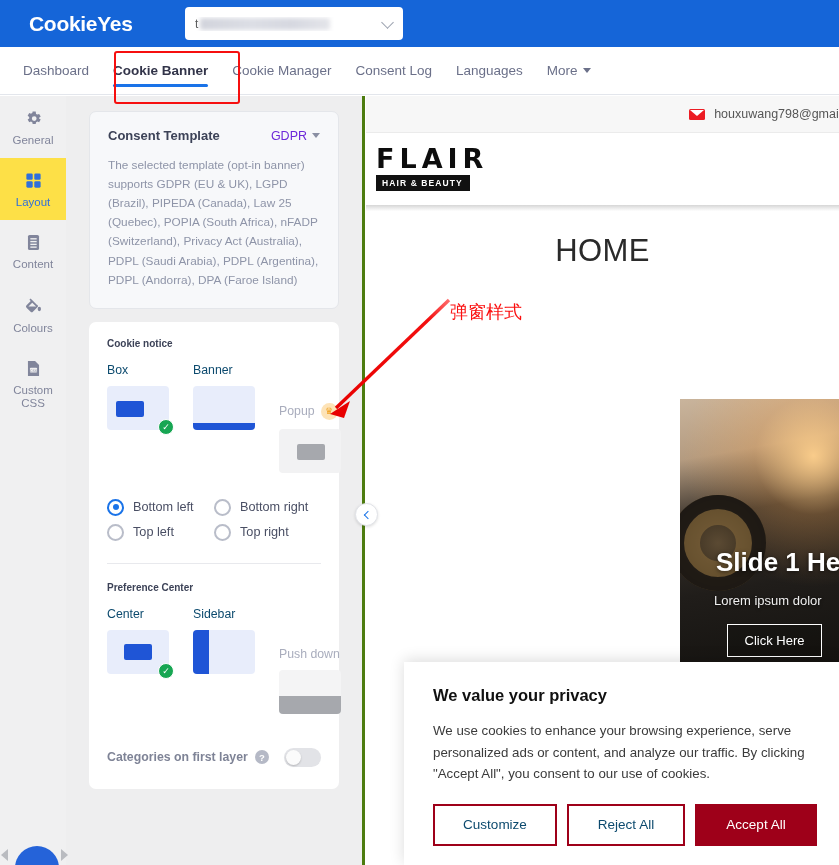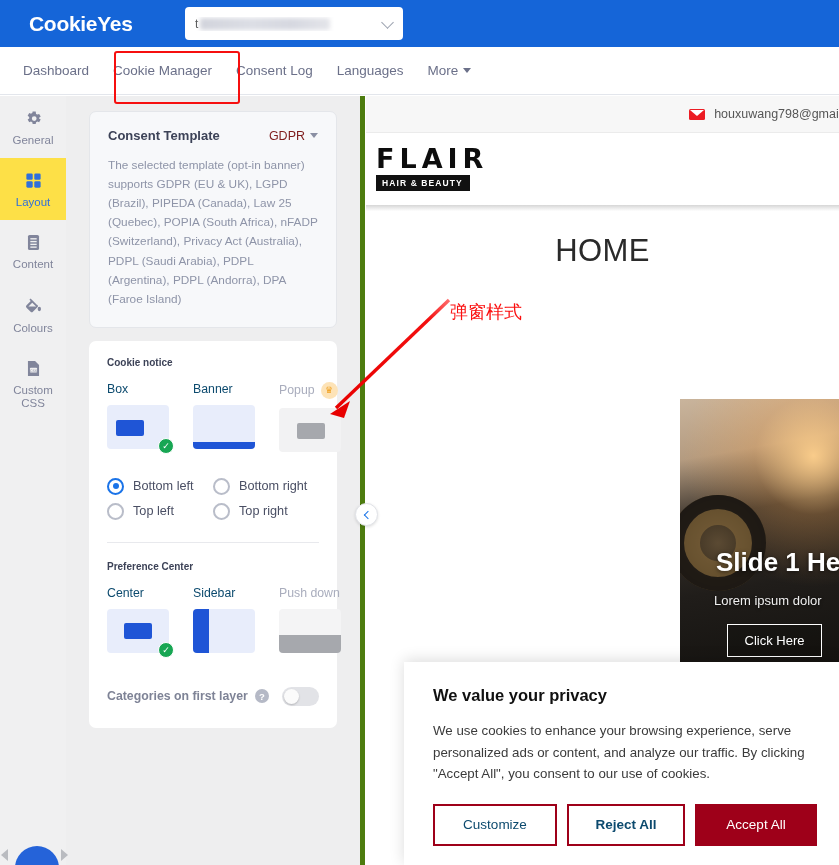--- a/index.html
+++ b/index.html
@@ -86,53 +86,53 @@
     width: 66px; padding: 13px 0 11px;
     display: flex; flex-direction: column; align-items: center;
     font-size: 11.5px; color: #81859b; gap: 6px;
   }
   .rail-item.active { background: #fde047; color: #2f6fdb; }
   .rail-item .lbl { line-height: 1.15; text-align: center; }
 
   
   .panel {
     position: absolute; left: 66px; top: 96px; width: 299px; height: 769px;
-    background: #eeeeef; border-right: 5px solid #4d7c0f;
+    background: #eeeeef; border-right: 3px solid #4d7c0f;
     overflow: hidden;
   }
   .card {
     background: #ffffff; border-radius: 7px;
     margin: 0 23px; padding: 16px 18px 18px;
   }
   .card.consent {
     margin-top: 15px; background: #f7f8fa;
     border: 1px solid #e4e6ea;
   }
   .card-head {
     display: flex; align-items: center; justify-content: space-between;
     margin-bottom: 13px;
   }
   .card-title { font-size: 13px; font-weight: bold; color: #3c4257; }
-  .gdpr-sel { font-size: 12.5px; color: #7f1d1d; display: flex; align-items: center; gap: 5px; }
+  .gdpr-sel { font-size: 12.5px; color: #6d28d9; display: flex; align-items: center; gap: 5px; }
   .gdpr-sel .caret {
     width:0;height:0;border-left:4px solid transparent;border-right:4px solid transparent;
     border-top:5px solid #8a8fa3;
   }
   .consent-desc { font-size: 11.8px; line-height: 1.62; color: #8e94a8; }
 
   .card.notice { margin-top: 13px; padding-bottom: 22px; }
   .sec-title { font-size: 10px; font-weight: bold; color: #3c4257; margin-bottom: 14px; }
 
   .thumb-row { display: flex; gap: 24px; }
   .thumb-col { display: flex; flex-direction: column; }
   .thumb-label {
     font-size: 12.3px; color: #0c4a6e; margin-bottom: 9px;
     display: flex; align-items: center; gap: 6px;
   }
-  .thumb-label.disabled { color: #a9adbd; }
+  .thumb-label.disabled { color: #a9adbd; margin-top: 40px; }
   .crown {
     width: 17px; height: 17px; border-radius: 50%;
     background: #fde3b7; color: #f0a020; font-size: 9px;
     display: flex; align-items: center; justify-content: center;
   }
   .thumb {
     width: 62px; height: 44px; border-radius: 4px;
     background: #e8edfb; position: relative; overflow: hidden;
   }
   .thumb.grey { background: #f2f2f3; }
@@ -300,21 +300,21 @@
   .cb-title { font-size: 16.5px; font-weight: bold; color: #111; margin-bottom: 15px; }
   .cb-body { font-size: 13.3px; line-height: 1.62; color: #3b3b3b; }
   .cb-actions { display: flex; gap: 10px; margin-top: 19px; }
   .cb-btn {
     height: 42px; border: 2px solid #9e0019; color: #0c4a6e;
     background: #fff; font-size: 13.5px;
     display: flex; align-items: center; justify-content: center;
     padding: 0 16px; min-width: 124px;
   }
   .cb-btn.solid { background: #9e0019; color: #fff; border-color: #9e0019; }
-  .cb-btn.reject { min-width: 118px; font-weight: bold; }
+  .cb-btn.reject { min-width: 118px; }
   .cb-btn.accept { min-width: 122px; }
 
   
   .annot-text {
     position: absolute; left: 450px; top: 300px;
     font-size: 18px; color: #fb0f0f;
     font-family: "DejaVu Sans", sans-serif;
     z-index: 25;
   }
   .annot-arrow { position: absolute; left: 0; top: 0; z-index: 24; pointer-events: none; }
@@ -344,20 +344,23 @@
       <div class="val">
         <span>t</span><span class="blurred"></span>
       </div>
       <span class="chev-down"></span>
     </div>
   </div>
 
   <div class="navbar">
     <div class="nav-item">
         <span>Dashboard</span>
+      </div>
+    <div class="nav-item active">
+        <span>Cookie Banner</span>
       </div>
     <div class="nav-item">
         <span>Cookie Manager</span>
       </div>
     <div class="nav-item">
         <span>Consent Log</span>
       </div>
     <div class="nav-item">
         <span>Languages</span>
       </div>

